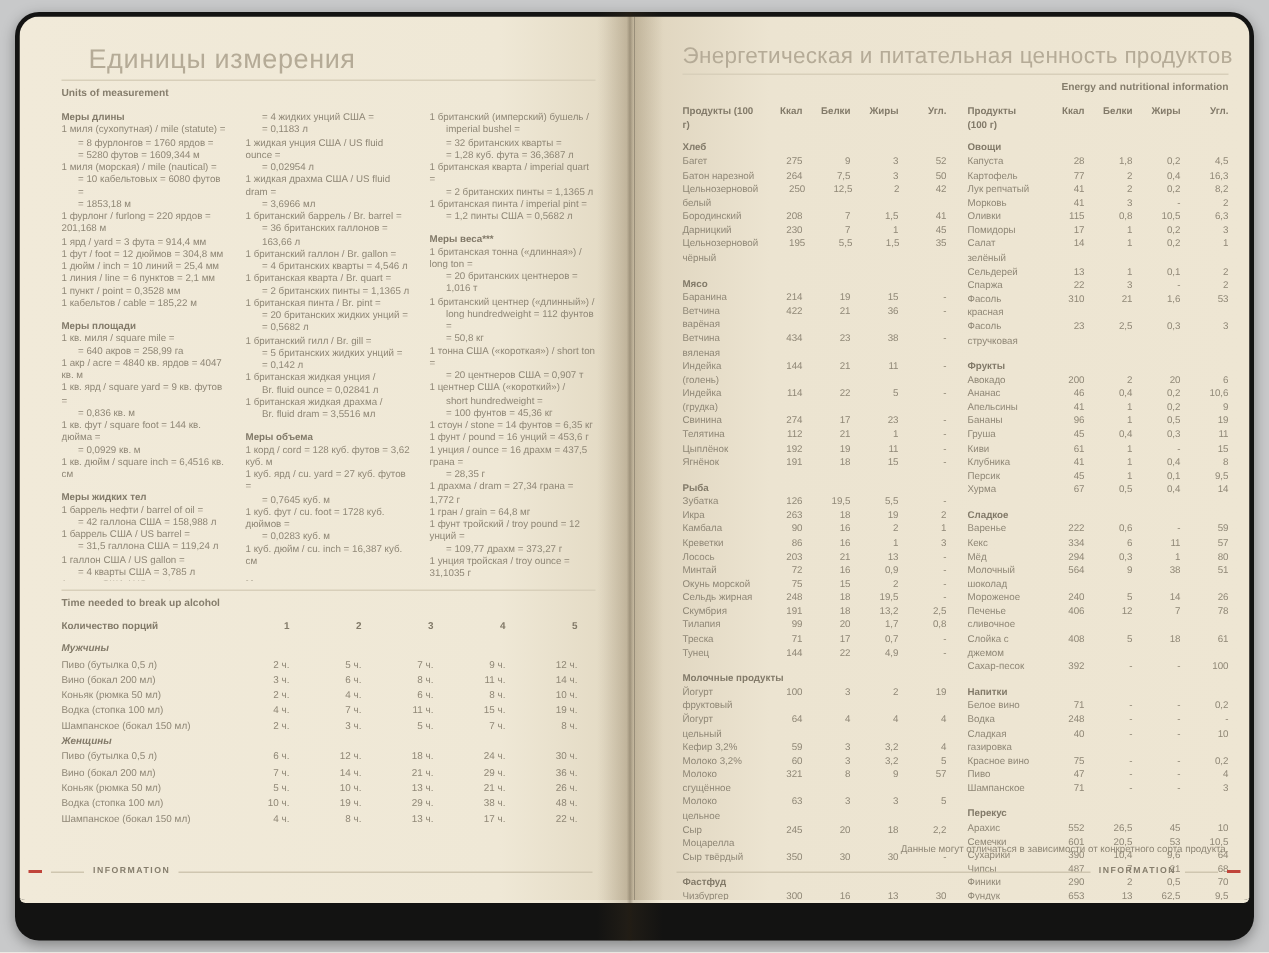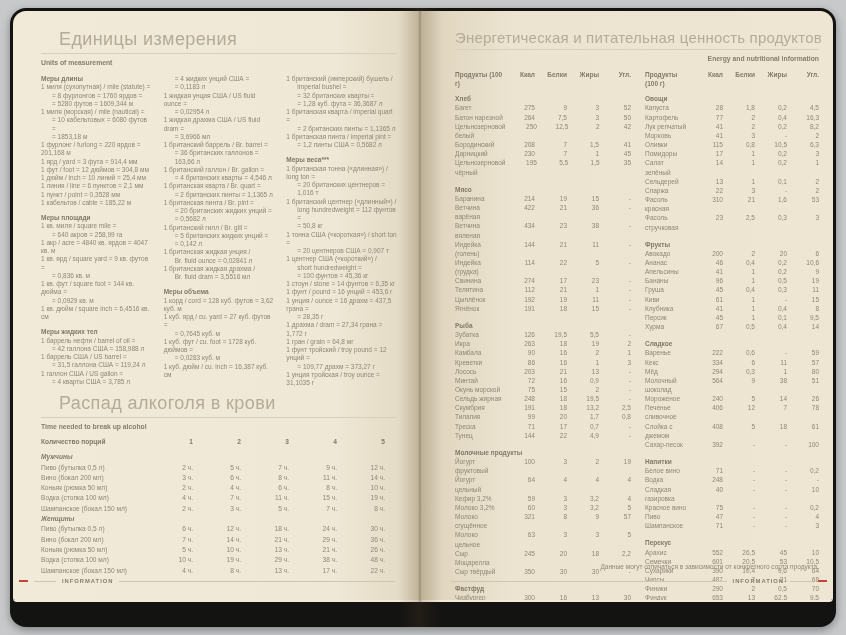--- a/index.html
+++ b/index.html
@@ -166,21 +166,20 @@
                 <div class="ul ui">= 28,35 г</div>
                 <div class="ul un">1 драхма / dram = 27,34 грана = 1,772 г</div>
                 <div class="ul un">1 гран / grain = 64,8 мг</div>
                 <div class="ul un">1 фунт тройский / troy pound = 12 унций =</div>
                 <div class="ul ui">= 109,77 драхм = 373,27 г</div>
                 <div class="ul un">1 унция тройская / troy ounce = 31,1035 г</div>
               </div>
           </div>
 
           <div class="atitle-wrap">
-            <h1 class="big-title">Распад алкоголя в крови</h1>
             <div class="hr"></div>
             <div class="subt">Time needed to break up alcohol</div>
             <div class="al-table">
                 <div class="al-row al-head">
                   <span class="al-label">Количество порций</span>
                   <span class="al-v">1</span>
                   <span class="al-v">2</span>
                   <span class="al-v">3</span>
                   <span class="al-v">4</span>
                   <span class="al-v">5</span>

